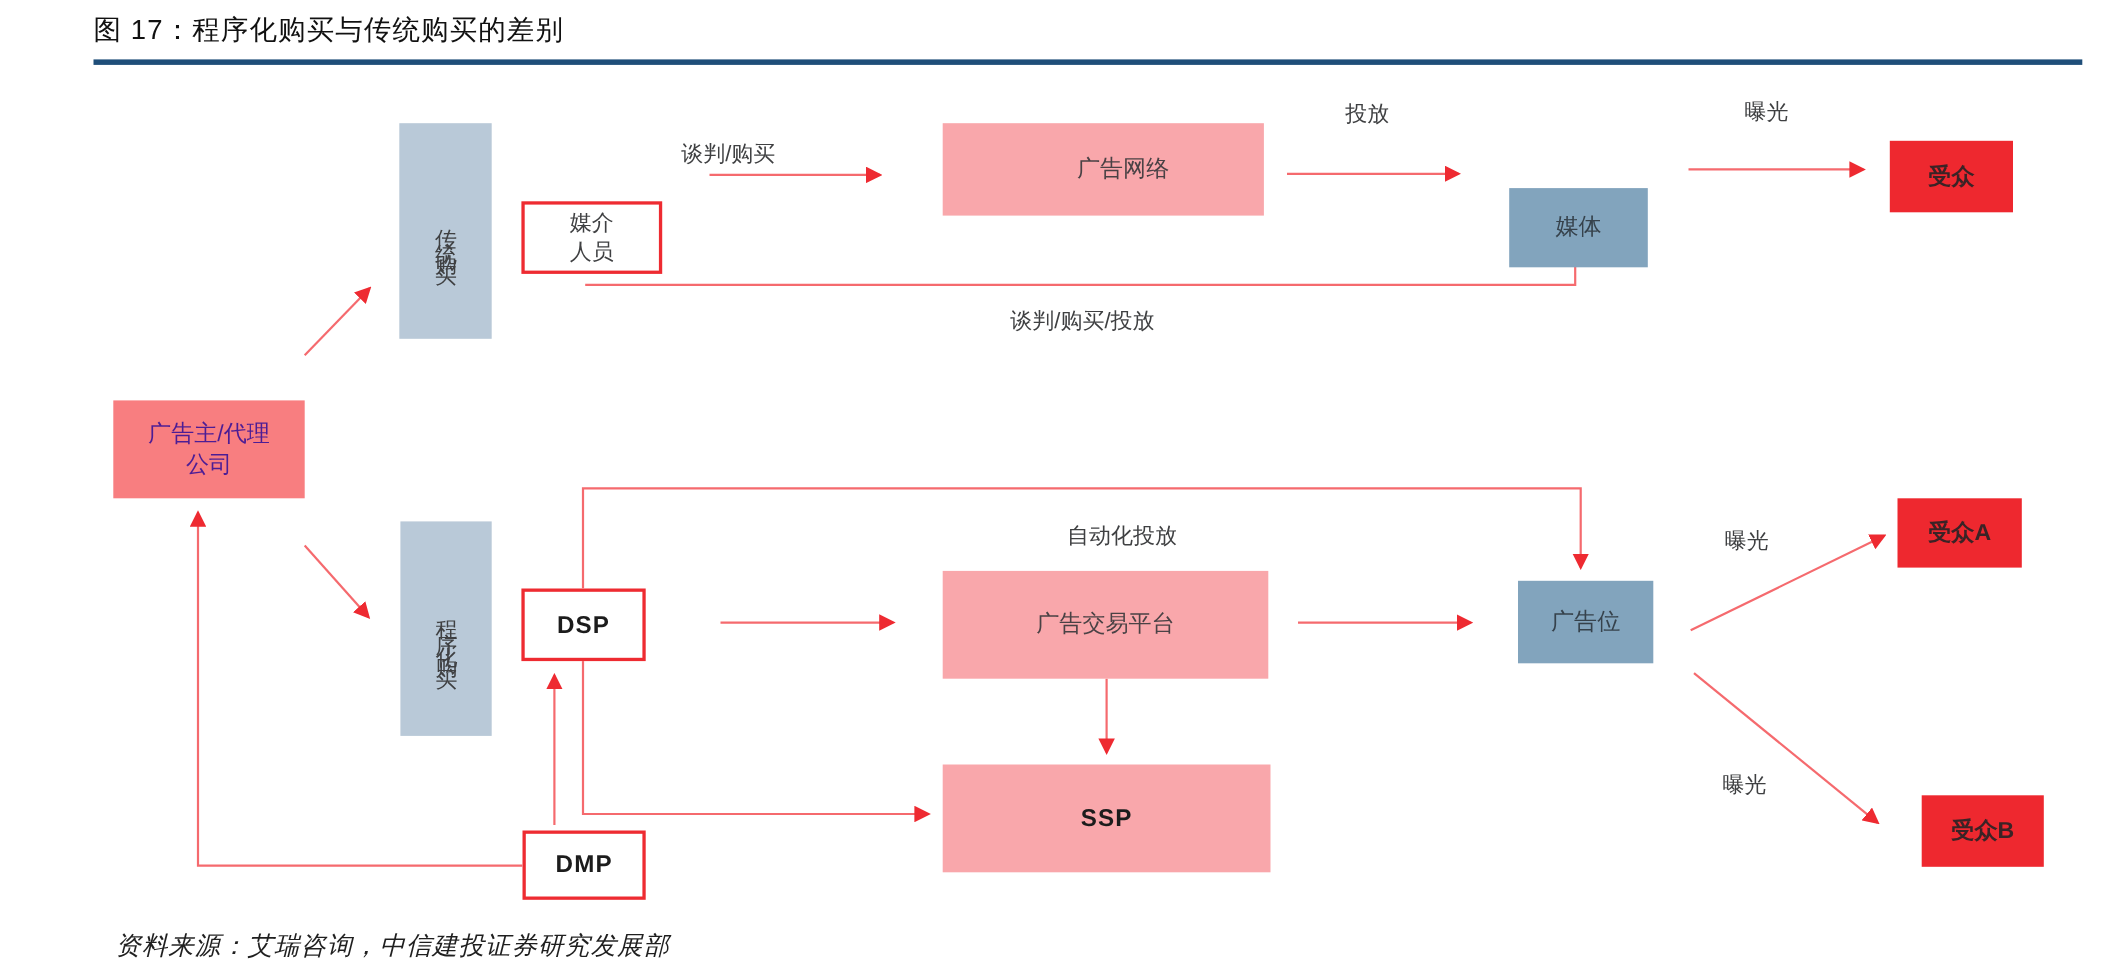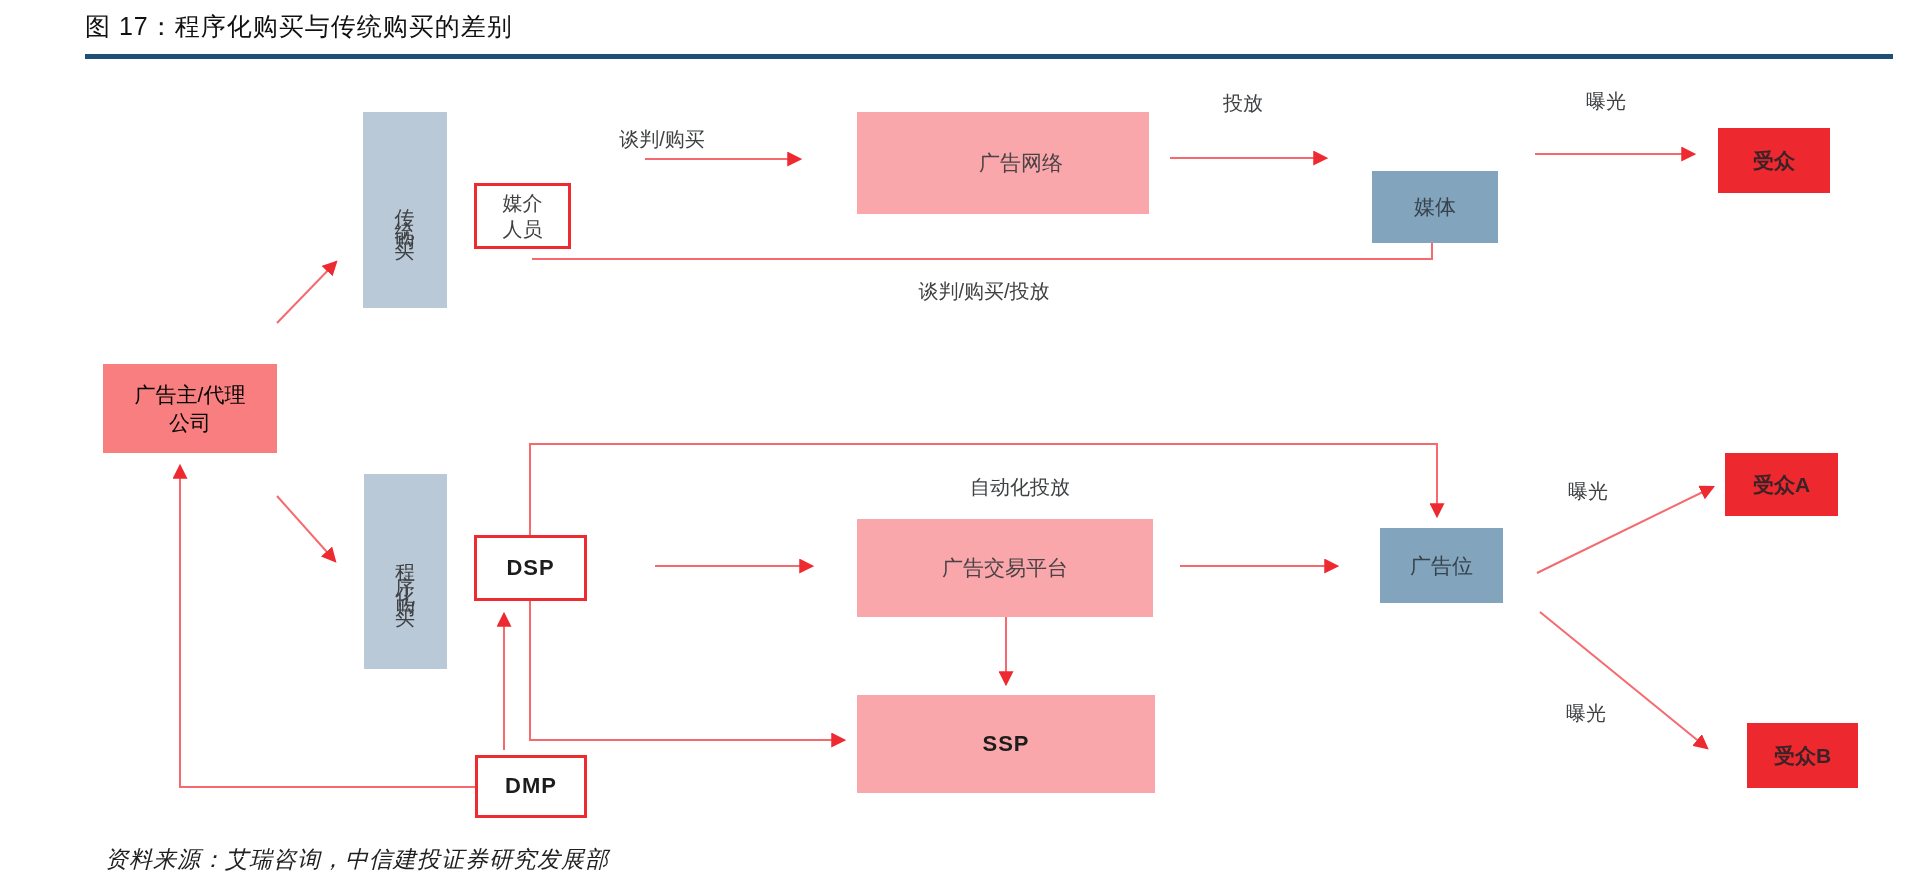--- a/index.html
+++ b/index.html
@@ -15,21 +15,21 @@
     position:absolute;left:85px;top:54px;width:1808px;height:5px;background:#1F4E79;
   }
   .edges{position:absolute;left:0;top:0;width:1920px;height:891px;z-index:1;}
   .node{
     position:absolute;z-index:2;display:flex;align-items:center;justify-content:center;
     text-align:center;color:#3F4042;font-size:21px;line-height:1.3;box-sizing:border-box;
   }
   .steel-light{background:#B9C9D8;}
   .steel{background:#82A4BD;color:#36424C;}
   .pink{background:#F9A7AB;color:#4A4245;}
-  .salmon{background:#F87E80;color:#000000;}
+  .salmon{background:#F87E80;color:#4c1d95;}
   .redbox{background:#EE282F;color:#3A2326;font-weight:bold;}
   .outline{background:#ffffff;border:3px solid #EE2B31;}
   .vtext{
     writing-mode:vertical-rl;text-orientation:upright;letter-spacing:0.55em;
     font-size:20px;padding-top:0.5em;
   }
   .latin{font-size:22px;font-weight:600;color:#1C1C1C;letter-spacing:1px;}
   .edge-label{
     position:absolute;z-index:2;color:#3F4042;font-size:20px;white-space:nowrap;
     transform:translateX(-50%);text-align:center;
@@ -76,28 +76,28 @@
 
   <div class="node salmon twoline" style="left:103px;top:364px;width:174px;height:89px;">
     <div>
       <span>广告主/代理</span>
       <span>公司</span>
     </div>
   </div>
 
   <div class="node steel-light vtext" style="left:363px;top:112px;width:84px;height:196px;">传统购买</div>
 
-  <div class="node outline twoline" style="left:474px;top:183px;width:97px;height:66px;font-size:20px;font-family:Liberation Serif, serif;">
+  <div class="node outline twoline" style="left:474px;top:183px;width:128px;height:66px;font-size:20px;font-family:Liberation Serif, serif;">
     <div>
       <span>媒介</span>
       <span>人员</span>
     </div>
   </div>
 
-  <div class="node pink" style="left:857px;top:112px;width:292px;height:102px;padding-left:36px;">广告网络</div>
+  <div class="node pink" style="left:857px;top:112px;width:292px;height:84px;padding-left:36px;">广告网络</div>
 
   <div class="node steel" style="left:1372px;top:143px;width:126px;height:72px;margin-top:28px;">媒体</div>
 
   <div class="node redbox" style="left:1718px;top:128px;width:112px;height:65px;">受众</div>
 
   <div class="node steel-light vtext" style="left:364px;top:474px;width:83px;height:195px;">程序化购买</div>
 
   <div class="node outline latin" style="left:474px;top:535px;width:113px;height:66px;">DSP</div>
 
   <div class="node pink" style="left:857px;top:519px;width:296px;height:98px;">广告交易平台</div>

